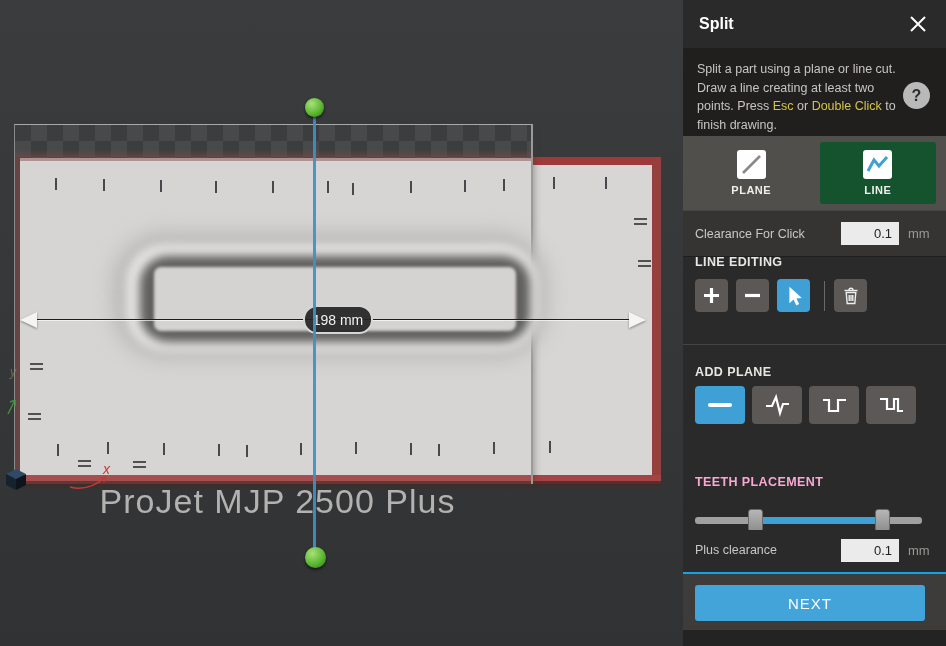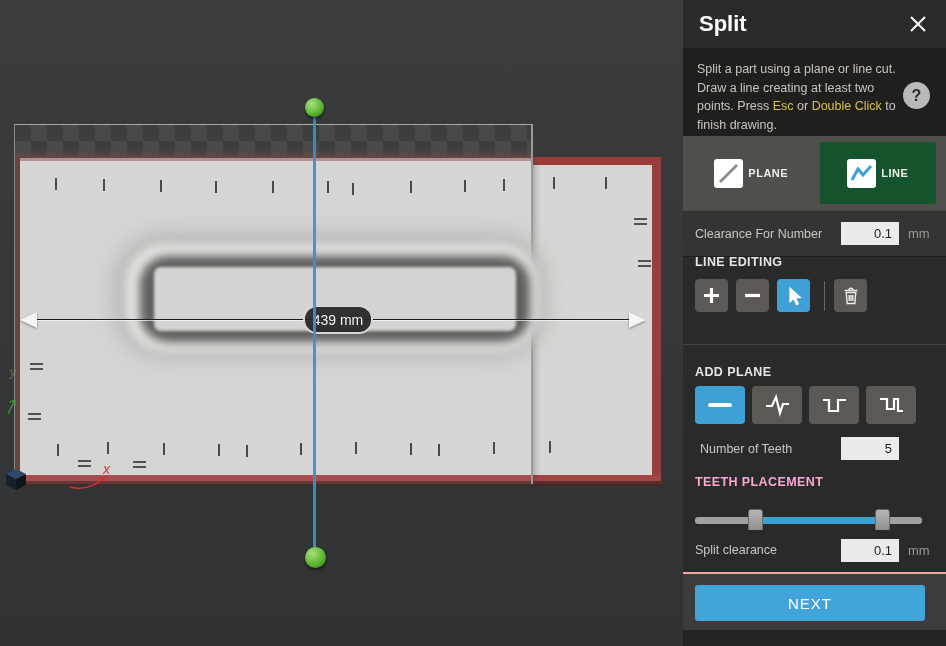--- a/index.html
+++ b/index.html
@@ -68,32 +68,32 @@
   .axis-y-label { position:absolute; left:10px; top:365px; color:#9a9a6e; font-size:12px; opacity:.55; font-style:italic; }
   .axis-y-arrow { position:absolute; left:5px; top:396px; }
 
   
   #panel { position:absolute; left:683px; top:0; width:263px; height:646px;
     background:#2a2a2a; color:#cfcdca; }
   .sec { position:absolute; left:0; width:263px; }
 
   .hdr { top:0; height:48px; display:flex; align-items:center; justify-content:space-between;
     padding:0 16px; }
-  .hdr-title { color:#fff; font-size:22px; font-weight:bold; }
+  .hdr-title { color:#fff; font-size:16px; font-weight:bold; }
   .close-btn { width:24px; height:24px; cursor:pointer; display:flex; align-items:center; justify-content:center; }
 
   .desc { top:48px; height:88px; background:#211f1e; padding:12px 14px 0 14px; display:flex; }
   .desc-text { width:200px; font-size:12.5px; line-height:18.5px; color:#c7c5c1; }
   .desc-text .yellow { color:#d4c44c; }
   .help-circle { width:27px; height:27px; border-radius:50%; background:#b9b9b9; color:#2a2a2a;
     font-weight:bold; font-size:16px; display:flex; align-items:center; justify-content:center;
     margin:22px 0 0 6px; flex:none; cursor:pointer; }
 
   .modes { top:136px; height:74px; background:#514f4c; display:flex; gap:10px; padding:6px 10px; }
-  .mode-btn { flex:1; border-radius:3px; display:flex; flex-direction:row; align-items:center;
+  .mode-btn { flex:1; border-radius:3px; display:flex; flex-direction:column; align-items:center;
     justify-content:center; gap:5px; cursor:pointer; }
   .mode-btn .glyph { width:29px; height:29px; background:#fff; border-radius:3px;
     display:flex; align-items:center; justify-content:center; }
   .mode-btn .mlabel { font-size:11px; font-weight:bold; color:#f0efec; letter-spacing:.5px; }
   .mode-btn.active { background:#14532d; }
 
   .row-field { height:47px; background:#353433; border-top:1px solid #454443; border-bottom:1px solid #1f1f1f;
     display:flex; align-items:center; padding:0 12px; }
   .row-field.clear { top:210px; }
   .row-label { font-size:12.5px; color:#c9c7c4; flex:1; }
@@ -120,21 +120,21 @@
   .placement { top:465px; height:65px; padding:10px 12px 0 12px; }
   .sec-title.disabled { color:#f9a8d4; }
   .slider-wrap { position:relative; margin-top:20px; height:24px; }
   .slider-track { position:absolute; left:0; top:8px; width:227px; height:7px; background:#a0a0a0; border-radius:3px; }
   .slider-range { position:absolute; left:61px; top:8px; width:127px; height:7px; background:#3fa0d6; }
   .slider-handle { position:absolute; top:0; width:15px; height:23px; border-radius:3px;
     background:linear-gradient(#b6b6b6,#8d8d8d); border:1px solid #686868; cursor:pointer; }
 
   .row-field.tclear { top:530px; background:#2a2a2a; border:none; height:40px; }
 
-  .next-strip { top:572px; height:58px; background:#3d3c3b; border-top:2px solid #fca5a5; padding:11px 12px 0 12px; }
+  .next-strip { top:572px; height:58px; background:#3d3c3b; border-top:2px solid #0ea5e9; padding:11px 12px 0 12px; }
   .next-btn { width:230px; height:36px; background:#42a4d8; border:none; border-radius:3px;
     color:#fff; font-size:15px; letter-spacing:1px; cursor:pointer; font-family:"Liberation Sans", sans-serif; }
   .panel-bottom { top:630px; height:16px; background:#232323; }
 </style>
 </head>
 <body>
 
 <div id="app">
 
   <div id="viewport">
@@ -188,27 +188,28 @@
     <div class="part-halo"></div>
     <div class="part-face"></div>
     <div class="part-ring"></div>
     <div class="part-inner"></div>
 
     <div class="measure-line"></div>
     <div class="arrow-left"></div>
     <div class="arrow-right"></div>
 
     <div class="dim-pill">
-      <span>439 mm</span>
+      <span>198 mm</span>
     </div>
 
     <div class="split-line"></div>
     <div class="sphere top"></div>
     <div class="sphere bottom"></div>
 
+    <div class="printer-name">ProJet MJP 2500 Plus</div>
 
     <svg class="origin-cube" width="24" height="24" viewBox="0 0 24 24">
       <polygon points="12,2 22,7 12,12 2,7" fill="#2e4a66"></polygon>
       <polygon points="2,7 12,12 12,23 2,18" fill="#16222e"></polygon>
       <polygon points="22,7 12,12 12,23 22,18" fill="#0d141c"></polygon>
     </svg>
     <svg class="axis-x-arc" width="44" height="20" viewBox="0 0 44 20">
       <path d="M2,16 Q20,21 38,6" stroke="#c23a34" stroke-width="1.6" fill="none"></path>
       <path d="M38,6 l-6,1 M38,6 l-2,5" stroke="#c23a34" stroke-width="1.4" fill="none"></path>
     </svg>
@@ -252,21 +253,21 @@
         <span class="glyph">
           <svg width="25" height="25" viewBox="0 0 25 25">
               <polyline points="3,19 9,8 14,14 22,5" stroke="#3fa0d6" stroke-width="3" fill="none"></polyline>
             </svg>
         </span>
         <span class="mlabel">LINE</span>
       </div>
     </div>
 
     <div class="sec row-field clear">
-      <span class="row-label">Clearance For Number</span>
+      <span class="row-label">Clearance For Click</span>
       <input class="num-input" type="text" value="0.1" style="">
       <span class="unit">mm</span>
     </div>
 
     <div class="sec line-edit">
       <div class="sec-title">LINE EDITING</div>
       <div class="le-row">
         <div class="sq-btn">
           <svg width="19" height="19" viewBox="0 0 19 19">
               <path d="M9.5,2 V17 M2,9.5 H17" stroke="#fff" stroke-width="3.2" fill="none"></path>
@@ -309,39 +310,34 @@
           <svg width="27" height="25" viewBox="0 0 27 25">
               <polyline points="2,7 8,7 8,18 17,18 17,7 25,7" stroke="#fff" stroke-width="2.2" fill="none"></polyline>
             </svg>
         </div>
         <div class="tooth-btn">
           <svg width="27" height="25" viewBox="0 0 27 25">
               <polyline points="2,6 9,6 9,16 16,16 16,6 20,6 20,18 25,18" stroke="#fff" stroke-width="2.2" fill="none"></polyline>
             </svg>
         </div>
       </div>
-      <div class="num-row">
-        <span class="row-label">Number of Teeth</span>
-        <input class="num-input" type="text" value="5" style="">
-        <span class="unit"></span>
-      </div>
     </div>
 
     <div class="sec placement">
       <div class="sec-title disabled">TEETH PLACEMENT</div>
       <div class="slider-wrap">
         <div class="slider-track"></div>
         <div class="slider-range"></div>
         <div class="slider-handle" style="left:53px;"></div>
         <div class="slider-handle" style="left:180px;"></div>
       </div>
     </div>
 
     <div class="sec row-field tclear">
-      <span class="row-label">Split clearance</span>
+      <span class="row-label">Plus clearance</span>
       <input class="num-input" type="text" value="0.1" style="">
       <span class="unit">mm</span>
     </div>
 
     <div class="sec next-strip">
       <button class="next-btn">NEXT</button>
     </div>
     <div class="sec panel-bottom"></div>
   </div>
 </div>

